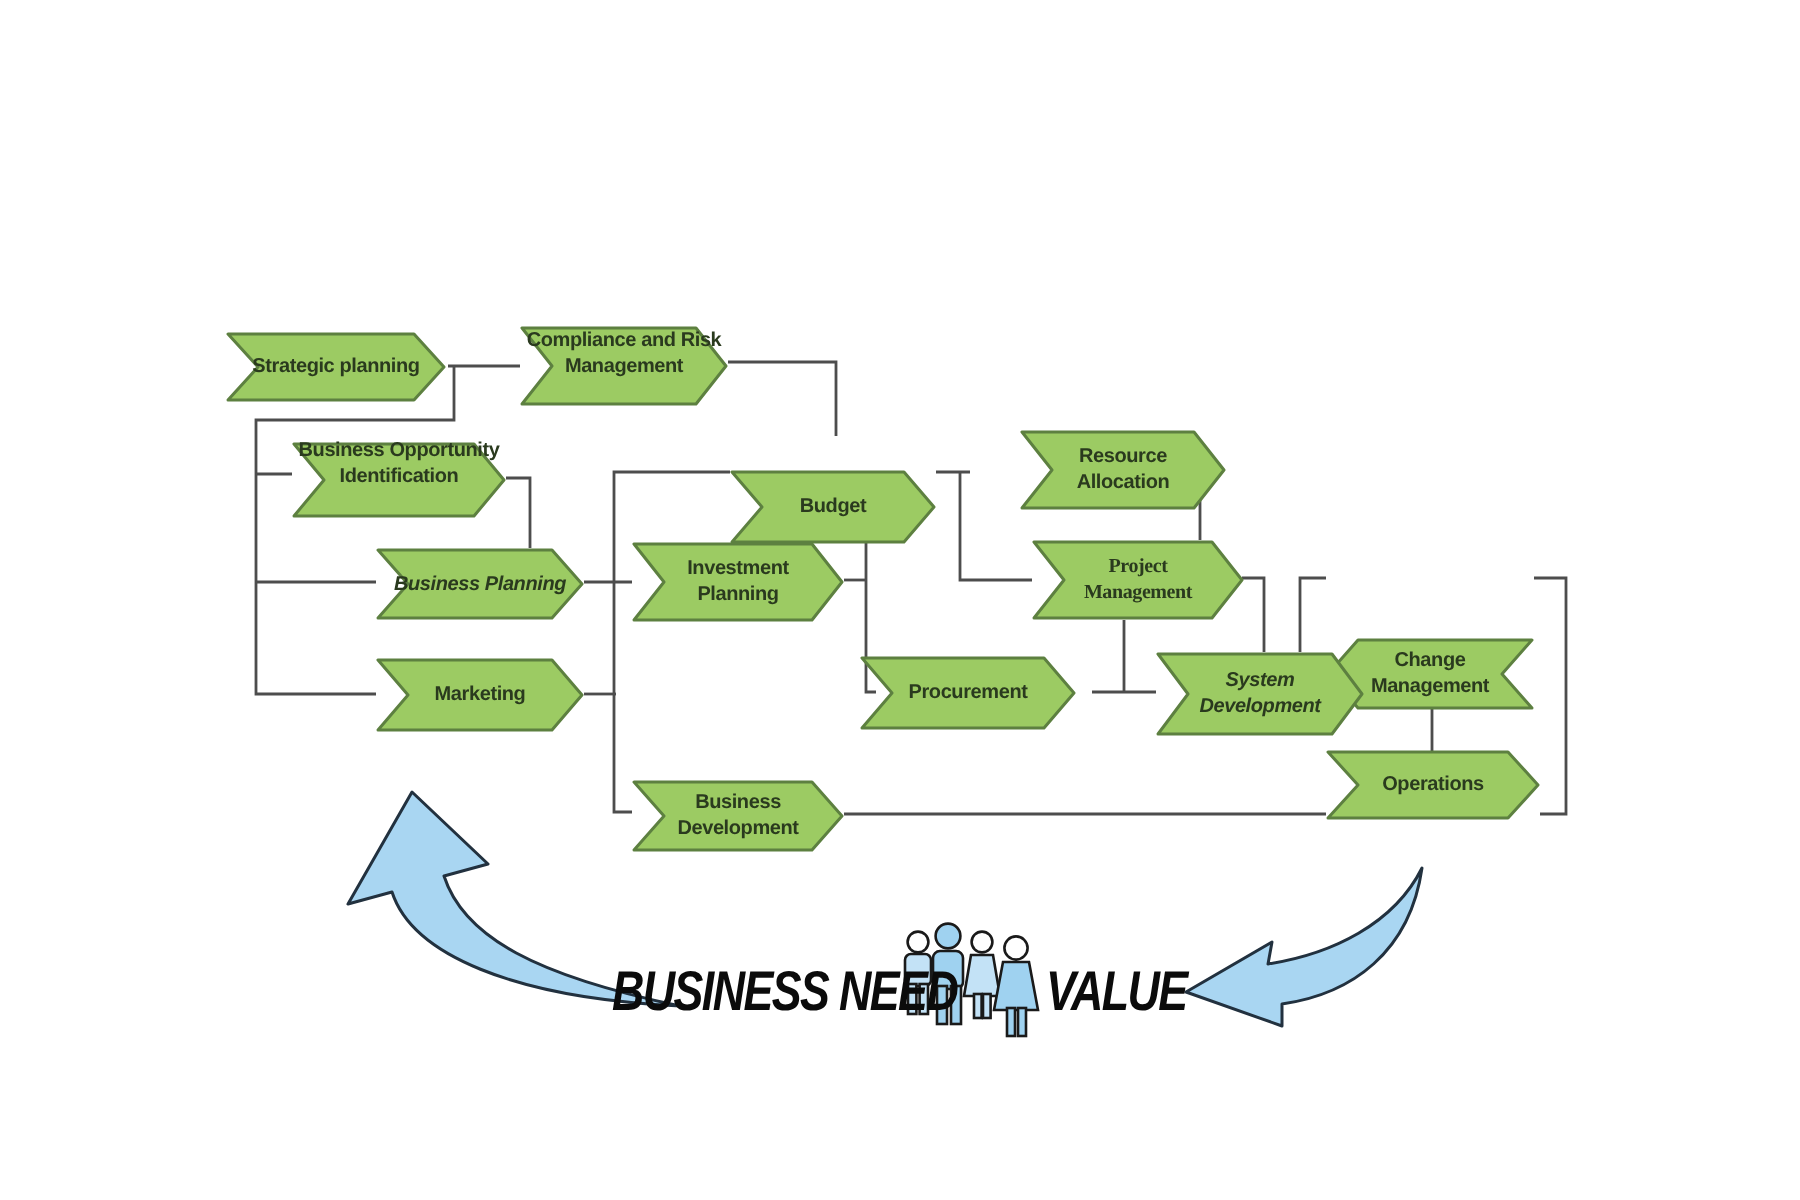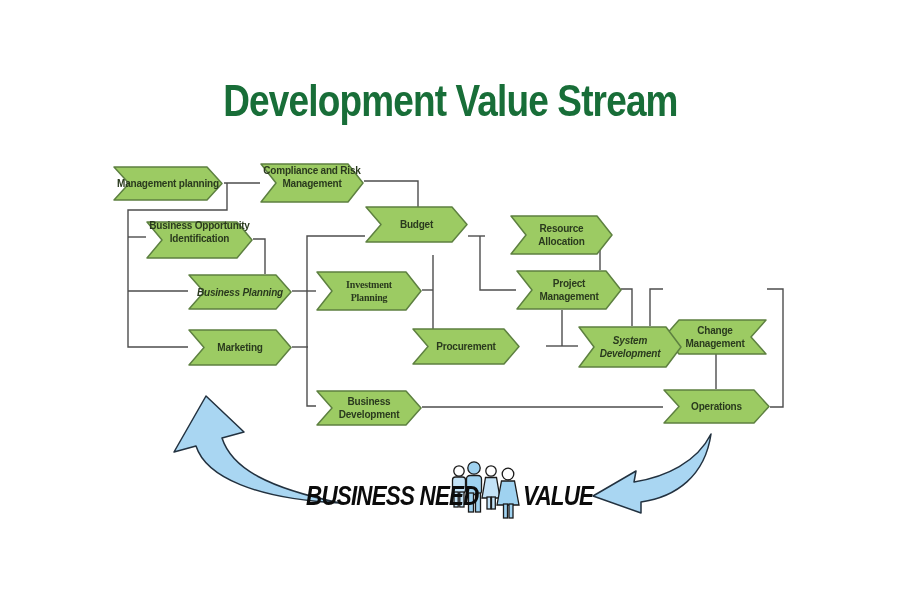--- a/index.html
+++ b/index.html
@@ -31,23 +31,20 @@
     transform-origin:left center;white-space:nowrap;
   }
   #label-business-need{left:306px;top:480px;}
   #label-value{left:523px;top:480px;}
 </style>
 </head>
 <body>
 
 <div id="stage">
 
-  <div id="title">
-    <span class="t">Development Value Stream</span>
-  </div>
 
   <svg id="connector-layer" viewBox="0 0 900 600">
       <polyline points="224,183 260,183" fill="none" stroke="#4d4d4d" stroke-width="1.4"></polyline>
       <polyline points="227,183 227,210 128,210 128,347 188,347" fill="none" stroke="#4d4d4d" stroke-width="1.4"></polyline>
       <polyline points="128,237 146,237" fill="none" stroke="#4d4d4d" stroke-width="1.4"></polyline>
       <polyline points="128,291 188,291" fill="none" stroke="#4d4d4d" stroke-width="1.4"></polyline>
       <polyline points="253,239 265,239 265,274" fill="none" stroke="#4d4d4d" stroke-width="1.4"></polyline>
       <polyline points="364,181 418,181 418,218" fill="none" stroke="#4d4d4d" stroke-width="1.4"></polyline>
       <polyline points="365,236 307,236 307,406 316,406" fill="none" stroke="#4d4d4d" stroke-width="1.4"></polyline>
       <polyline points="292,291 316,291" fill="none" stroke="#4d4d4d" stroke-width="1.4"></polyline>
@@ -65,42 +62,42 @@
       <polyline points="767,289 783,289 783,407 770,407" fill="none" stroke="#4d4d4d" stroke-width="1.4"></polyline>
       <polyline points="422,407 663,407" fill="none" stroke="#4d4d4d" stroke-width="1.4"></polyline>
     </svg>
 
   <div id="boxes-layer">
       <div class="box" style="left: 113px; top: 166px; width: 110px; height: 35px;">
         <svg width="110" height="35" viewBox="0 0 110 35">
           <polygon points="1,1 94,1 109,17.5 94,34 1,34 16,17.5" fill="#9ccb63" stroke="#5d8040" stroke-width="1.5" stroke-linejoin="round"></polygon>
         </svg>
         <div class="box-label">
-          <span>Management planning</span>
+          <span>Strategic planning</span>
         </div>
       </div>
       <div class="box" style="left: 260px; top: 163px; width: 104px; height: 28px;">
         <svg width="104" height="40" viewBox="0 0 104 40">
           <polygon points="1,1 88,1 103,20 88,39 1,39 16,20" fill="#9ccb63" stroke="#5d8040" stroke-width="1.5" stroke-linejoin="round"></polygon>
         </svg>
         <div class="box-label">
           <span>Compliance and Risk</span>
           <span>Management</span>
         </div>
       </div>
       <div class="box" style="left: 146px; top: 221px; width: 107px; height: 22px;">
         <svg width="107" height="38" viewBox="0 0 107 38">
           <polygon points="1,1 91,1 106,19 91,37 1,37 16,19" fill="#9ccb63" stroke="#5d8040" stroke-width="1.5" stroke-linejoin="round"></polygon>
         </svg>
         <div class="box-label">
           <span>Business Opportunity</span>
           <span>Identification</span>
         </div>
       </div>
-      <div class="box" style="left: 365px; top: 206px; width: 103px; height: 37px;">
+      <div class="box" style="left: 365px; top: 235px; width: 103px; height: 37px;">
         <svg width="103" height="37" viewBox="0 0 103 37">
           <polygon points="1,1 87,1 102,18.5 87,36 1,36 16,18.5" fill="#9ccb63" stroke="#5d8040" stroke-width="1.5" stroke-linejoin="round"></polygon>
         </svg>
         <div class="box-label">
           <span>Budget</span>
         </div>
       </div>
       <div class="box" style="left: 510px; top: 215px; width: 103px; height: 40px;">
         <svg width="103" height="40" viewBox="0 0 103 40">
           <polygon points="1,1 87,1 102,20 87,39 1,39 16,20" fill="#9ccb63" stroke="#5d8040" stroke-width="1.5" stroke-linejoin="round"></polygon>
@@ -111,30 +108,30 @@
         </div>
       </div>
       <div class="box" style="left: 188px; top: 274px; width: 104px; height: 36px; font-style: italic;">
         <svg width="104" height="36" viewBox="0 0 104 36">
           <polygon points="1,1 88,1 103,18 88,35 1,35 16,18" fill="#9ccb63" stroke="#5d8040" stroke-width="1.5" stroke-linejoin="round"></polygon>
         </svg>
         <div class="box-label">
           <span>Business Planning</span>
         </div>
       </div>
-      <div class="box" style="left: 316px; top: 271px; width: 106px; height: 40px; font-family: Liberation Serif, serif;">
+      <div class="box" style="left: 316px; top: 271px; width: 106px; height: 40px;">
         <svg width="106" height="40" viewBox="0 0 106 40">
           <polygon points="1,1 90,1 105,20 90,39 1,39 16,20" fill="#9ccb63" stroke="#5d8040" stroke-width="1.5" stroke-linejoin="round"></polygon>
         </svg>
         <div class="box-label">
           <span>Investment</span>
           <span>Planning</span>
         </div>
       </div>
-      <div class="box" style="left: 516px; top: 270px; width: 106px; height: 40px;">
+      <div class="box" style="left: 516px; top: 270px; width: 106px; height: 40px; font-family: Liberation Serif, serif;">
         <svg width="106" height="40" viewBox="0 0 106 40">
           <polygon points="1,1 90,1 105,20 90,39 1,39 16,20" fill="#9ccb63" stroke="#5d8040" stroke-width="1.5" stroke-linejoin="round"></polygon>
         </svg>
         <div class="box-label">
           <span>Project</span>
           <span>Management</span>
         </div>
       </div>
       <div class="box" style="left: 663px; top: 271px; width: 104px; height: 36px; margin-top: 48px;">
         <svg width="104" height="36" viewBox="0 0 104 36">
@@ -146,21 +143,21 @@
         </div>
       </div>
       <div class="box" style="left: 188px; top: 329px; width: 104px; height: 37px;">
         <svg width="104" height="37" viewBox="0 0 104 37">
           <polygon points="1,1 88,1 103,18.5 88,36 1,36 16,18.5" fill="#9ccb63" stroke="#5d8040" stroke-width="1.5" stroke-linejoin="round"></polygon>
         </svg>
         <div class="box-label">
           <span>Marketing</span>
         </div>
       </div>
-      <div class="box" style="left: 412px; top: 328px; width: 108px; height: 37px;">
+      <div class="box" style="left: 430px; top: 328px; width: 108px; height: 37px;">
         <svg width="108" height="37" viewBox="0 0 108 37">
           <polygon points="1,1 92,1 107,18.5 92,36 1,36 16,18.5" fill="#9ccb63" stroke="#5d8040" stroke-width="1.5" stroke-linejoin="round"></polygon>
         </svg>
         <div class="box-label">
           <span>Procurement</span>
         </div>
       </div>
       <div class="box" style="left: 578px; top: 326px; width: 104px; height: 42px; font-style: italic;">
         <svg width="104" height="42" viewBox="0 0 104 42">
           <polygon points="1,1 88,1 103,21 88,41 1,41 16,21" fill="#9ccb63" stroke="#5d8040" stroke-width="1.5" stroke-linejoin="round"></polygon>
@@ -172,21 +169,21 @@
       </div>
       <div class="box" style="left: 316px; top: 390px; width: 106px; height: 36px;">
         <svg width="106" height="36" viewBox="0 0 106 36">
           <polygon points="1,1 90,1 105,18 90,35 1,35 16,18" fill="#9ccb63" stroke="#5d8040" stroke-width="1.5" stroke-linejoin="round"></polygon>
         </svg>
         <div class="box-label">
           <span>Business</span>
           <span>Development</span>
         </div>
       </div>
-      <div class="box" style="left: 663px; top: 389px; width: 107px; height: 35px;">
+      <div class="box" style="left: 663px; top: 375px; width: 107px; height: 35px;">
         <svg width="107" height="35" viewBox="0 0 107 35">
           <polygon points="1,1 91,1 106,17.5 91,34 1,34 16,17.5" fill="#9ccb63" stroke="#5d8040" stroke-width="1.5" stroke-linejoin="round"></polygon>
         </svg>
         <div class="box-label">
           <span>Operations</span>
         </div>
       </div>
     </div>
 
   <svg id="arrow-layer" viewBox="0 0 900 600">

